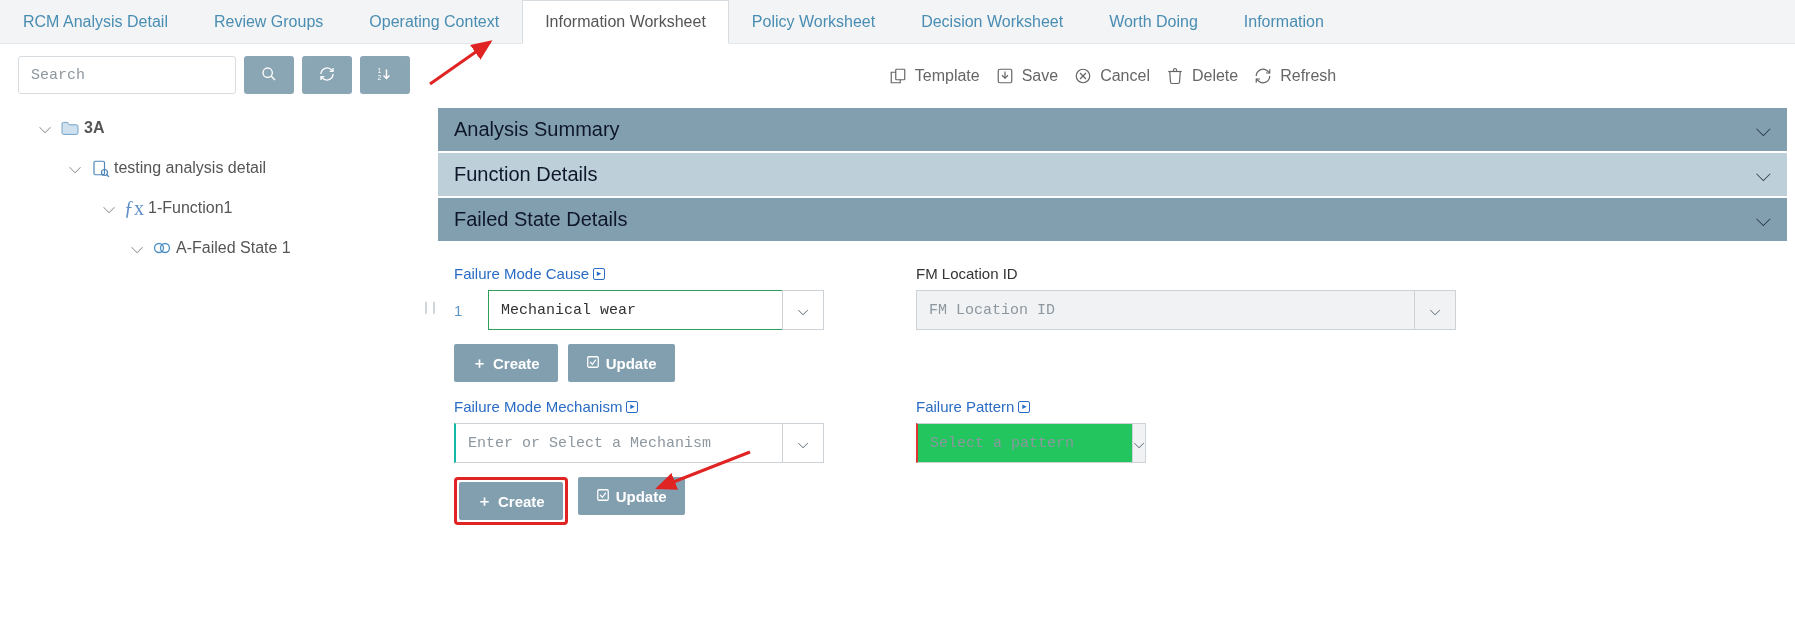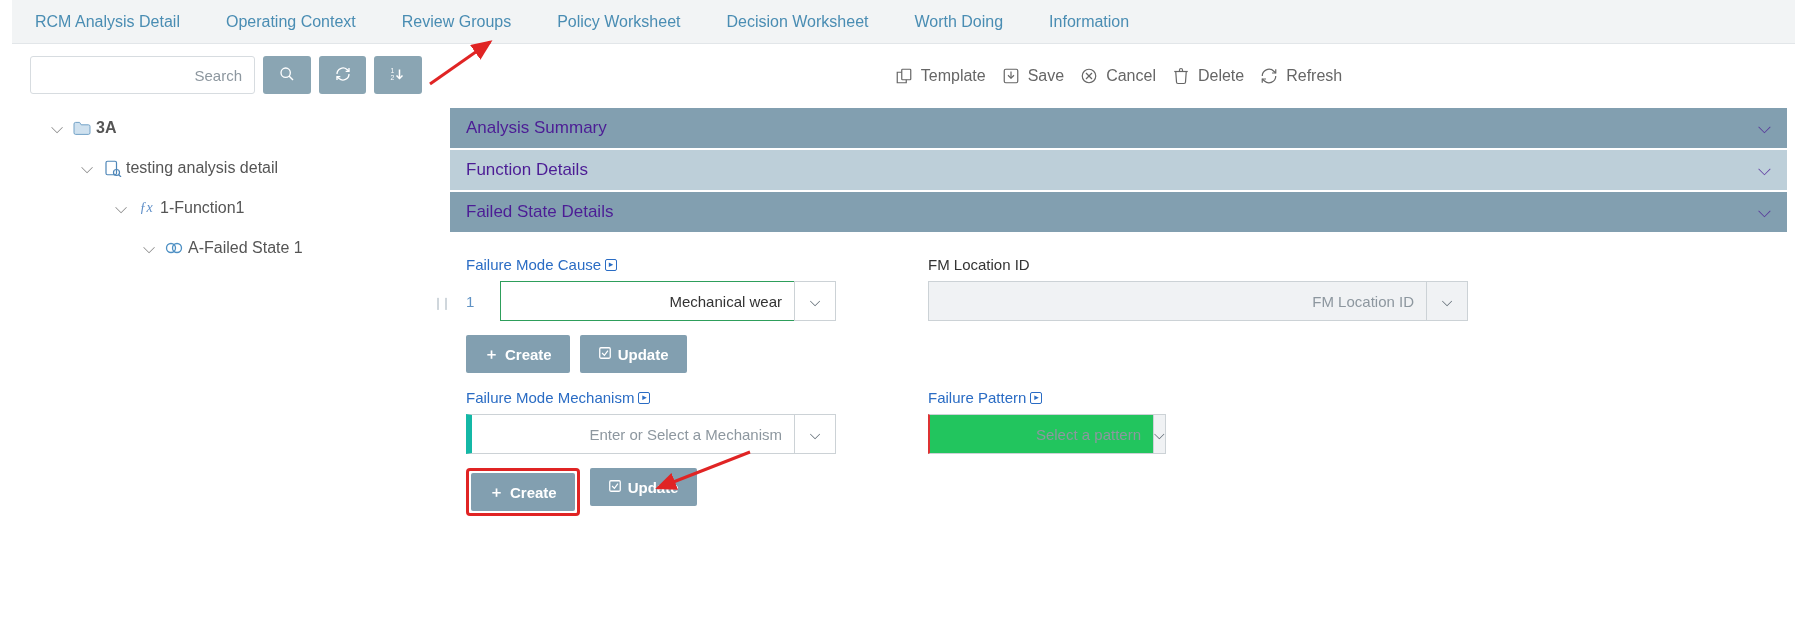--- a/index.html
+++ b/index.html
@@ -102,48 +102,48 @@
     display:flex;
     align-items:center;
     justify-content:center;
     color:#6e9fc4;
   }
   .tree-row b { font-weight:600; }
   .lvl0 { padding-left: 16px; }
   .lvl1 { padding-left: 46px; }
   .lvl2 { padding-left: 80px; }
   .lvl3 { padding-left: 108px; }
-  .fx { font-style: italic; color:#5f8fc8; font-family: "Times New Roman", serif; font-size:14px;}
+  .fx { color:#5f8fc8; font-family: "Times New Roman", serif; font-size:20px;}
   
   .toolbar {
     display: flex;
     gap: 16px;
     justify-content: center;
     align-items:center;
     height: 64px;
     font-size: 16px;
     color: #666;
   }
   .toolbar .tbtn {
     display:flex;
     align-items:center;
     gap:8px;
     cursor:pointer;
   }
   .toolbar .tbtn .ico { color:#666; width:18px; display:inline-flex; align-items:center; justify-content:center;}
   
   .bar {
     background: #829fb0;
-    color: #4c1d95;
+    color: #0f172a;
     padding: 10px 16px;
     display:flex;
     align-items:center;
     justify-content:space-between;
     margin-bottom: 2px;
-    font-size:17px;
+    font-size:20px;
     cursor:pointer;
   }
   .bar.light { background: #bdcfd9; }
   .bar .arr { opacity: 0.8; }
   
   .panel {
     padding: 22px 4px 4px 16px;
   }
   .form-row {
     display:flex;
@@ -185,21 +185,21 @@
     height:40px;
     border:1px solid #ccd2d6;
     border-left:1px solid #ccd2d6;
     background:#fff;
     display:flex;
     align-items:center;
     justify-content:center;
     color:#5f6b74;
     cursor:pointer;
   }
-  .combo.req .combo-input { border:1px solid #ccd2d6; border-left:6px solid #14b8a6; border-right:none;}
+  .combo.req .combo-input { border:1px solid #ccd2d6; border-left:2px solid #14b8a6; border-right:none;}
   .combo.gray .combo-input { border:1px solid #ccd2d6; background:#f0f2f4; border-right:none;}
   .combo.gray input::placeholder, .disabled-ph { color:#8d979f; }
   .combo.gray.req .combo-input{ background:#22c55e; border-left:2px solid #d33;}
   .action-row { display:flex; gap:10px; margin-top:14px; margin-bottom:10px;}
   .act-btn {
     background:#829fb0;
     color:#fff;
     border:none;
     border-radius:2px;
     height:38px;
@@ -223,33 +223,34 @@
     border-radius:2px;
     display:inline-flex;
     align-items:center;
     justify-content:center;
     font-size:9px;
     color:#2a6cc4;
     line-height:1;
   }
   
   .arrow-svg { position:absolute; pointer-events:none; }
-  .page-wrap { position:relative;padding-left:12px; }
+  .page-wrap { position:relative; }
   input::placeholder { color:#8d979f; }
-  input { outline:none; font-family:Liberation Sans, sans-serif;text-align:right; }
+  input { outline:none; font-family:Liberation Mono, monospace; }
 </style>
 </head>
 <body>
 
 <div class="page-wrap">
 
 <div class="tabs">
   <div class="tab">RCM Analysis Detail</div>
+  <div class="tab">Review Groups</div>
   <div class="tab">Operating Context</div>
-  <div class="tab">Review Groups</div>
+  <div class="tab active">Information Worksheet</div>
   <div class="tab">Policy Worksheet</div>
   <div class="tab">Decision Worksheet</div>
   <div class="tab">Worth Doing</div>
   <div class="tab">Information</div>
 </div>
 
 <div class="layout">
 
   <div class="side">
     <div class="search-row">

